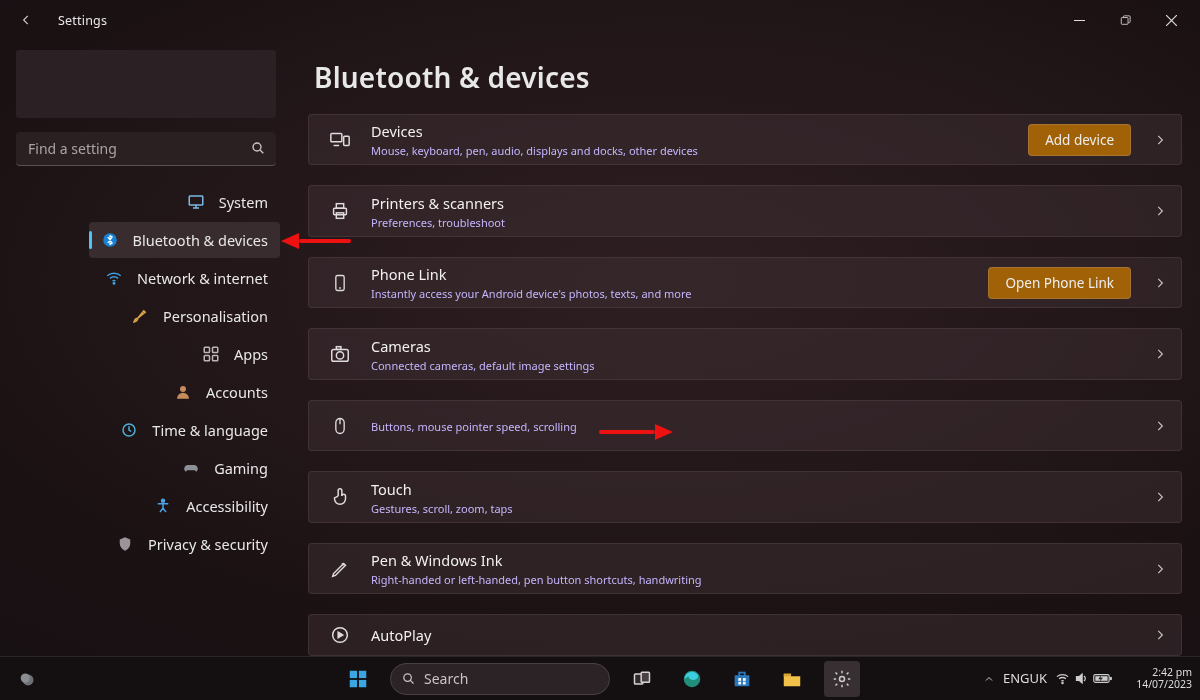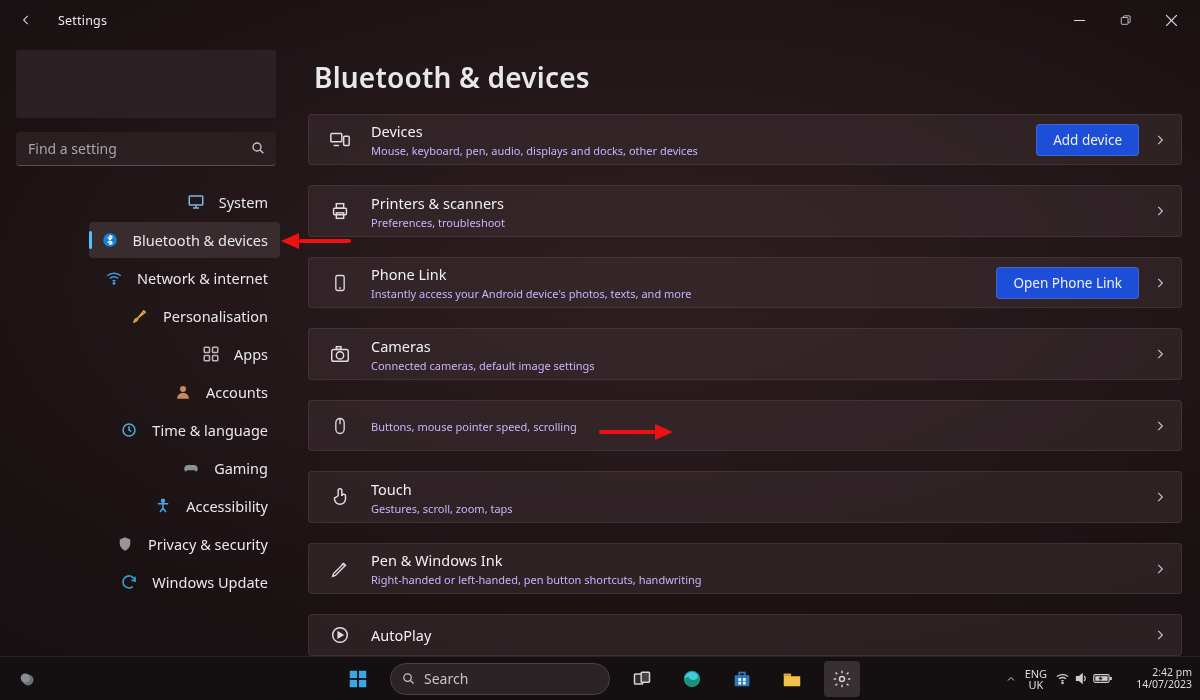--- a/index.html
+++ b/index.html
@@ -30,36 +30,36 @@
   .nav-item.selected .ic svg { filter:none; }
   
   .content { flex:1; padding:18px 18px 0 18px; display:flex; flex-direction:column; min-width:0; }
   .content h1 { font-size:28px; font-weight:600; margin:0 0 18px 6px; letter-spacing:.2px; }
   .cards { display:flex; flex-direction:column; gap:20px; overflow:hidden; }
   .card { background:rgba(60,46,49,.55); border:1px solid rgba(120,100,103,.25); border-radius:4px; display:flex; align-items:center; padding:0 14px 0 18px; height:62px; cursor:pointer; }
   .card .cicon { width:26px; display:flex; justify-content:center; margin-right:18px; color:#e0dcde; }
   .card .text { flex:1; display:flex; flex-direction:column; justify-content:center; min-width:0;}
   .card .ctitle { font-size:14.5px; font-weight:400; color:#f2f0f1; }
   .card .csub { font-size:11px; color:#c4b5fd; margin-top:2px; white-space:nowrap; overflow:hidden; text-overflow:ellipsis;}
-  .card .action-btn { background:#1d4ed8; border:1px solid rgba(180,170,172,.25); color:#eee; font-size:13.5px; padding:6px 16px; border-radius:4px; margin-right:14px; cursor:pointer; }
+  .card .action-btn { background:#a16207; border:1px solid rgba(180,170,172,.25); color:#eee; font-size:13.5px; padding:6px 16px; border-radius:4px; margin-right:22px; cursor:pointer; }
   .card .chev { color:#c9c4c6; }
   .card.last { height:50px; }
   
   .arrow { position:absolute; pointer-events:none; height:14px; display:flex; align-items:center; }
   .arrow .shaft { height:4px; background:#e11; border-radius:2px; }
   .arrow .head { width:0;height:0;border-top:8px solid transparent;border-bottom:8px solid transparent;border-right:18px solid #e11; margin-left:-2px;}
   .arrow.right .head { border-right:none; border-left:18px solid #e11; margin-left:0; margin-right:-2px; }
   
   .taskbar { height:44px; background:rgba(20,15,17,.85); border-top:1px solid rgba(80,70,72,.4); display:flex; align-items:center; padding:0 8px; position:relative; }
   .tb-left { width:40px; display:flex; align-items:center; justify-content:center; }
   .tb-center { position:absolute; left:50%; transform:translateX(-50%); display:flex; align-items:center; gap:14px; }
   .tb-search { display:flex; align-items:center; background:#2b2325; border:1px solid #4a4042; border-radius:18px; height:32px; padding:0 18px 0 10px; width:220px; gap:8px; color:#c9c4c6; font-size:14px;}
   .tb-icon { width:36px; height:36px; display:flex; align-items:center; justify-content:center; border-radius:4px; cursor:pointer; }
   .tb-right { margin-left:auto; display:flex; align-items:center; gap:8px; font-size:11px; color:#ddd; }
-  .tb-right .lang { display:flex; flex-direction:column; align-items:center; line-height:1; font-size:11px; }
+  .tb-right .lang { display:flex; flex-direction:row; align-items:center; line-height:1; font-size:13px; }
   .tb-right .clock { display:flex; flex-direction:column; align-items:flex-end; line-height:1.1; font-size:10.5px; margin-left:15px;}
   .sysicons { display:flex; gap:4px; align-items:center; font-size:13px;}
   svg { display:block; }
 </style>
 </head>
 <body>
 
 <div class="titlebar">
   <span class="back">
     <svg width="14" height="14" viewBox="0 0 24 24" stroke="#ccc" stroke-width="2" fill="none">
@@ -190,29 +190,20 @@
         <span>Accessibility</span>
       </div>
       <div class="nav-item">
         <span class="ic">
             <svg width="18" height="18" viewBox="0 0 24 24" fill="#9a9398">
               <path d="M12 3l7 3v5c0 5-3 8-7 10-4-2-7-5-7-10V6z"></path>
             </svg>
           </span>
         <span>Privacy &amp; security</span>
       </div>
-      <div class="nav-item">
-        <span class="ic">
-            <svg width="18" height="18" viewBox="0 0 24 24" fill="none" stroke="#2e9fd4" stroke-width="2.2">
-              <path d="M20 12a8 8 0 10-3 6.2"></path>
-              <path d="M20 5v5h-5"></path>
-            </svg>
-          </span>
-        <span>Windows Update</span>
-      </div>
     </div>
   </div>
 
   <div class="content">
     <h1>Bluetooth &amp; devices</h1>
     <div class="cards">
 
       <div class="card">
         <span class="cicon">
             <svg width="22" height="22" viewBox="0 0 24 24" fill="none" stroke="currentColor" stroke-width="1.6">

